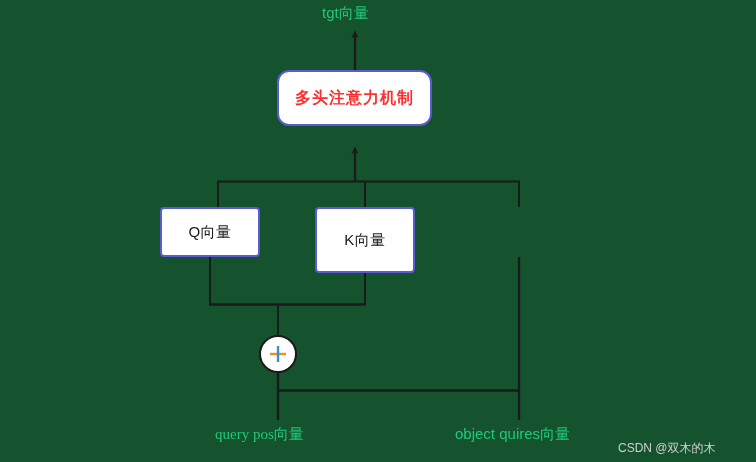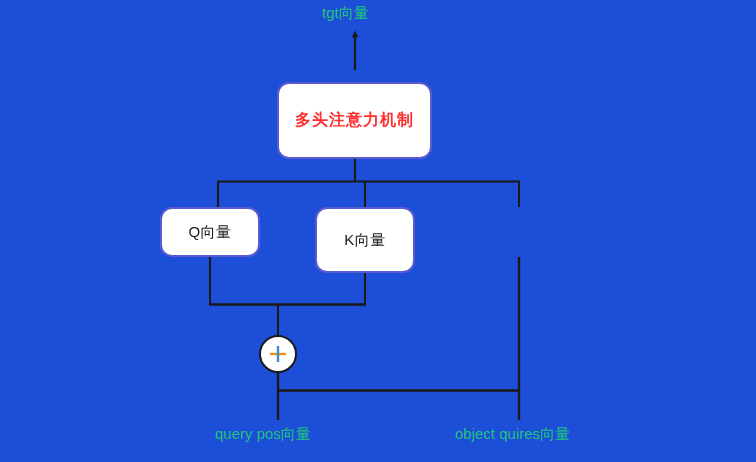--- a/index.html
+++ b/index.html
@@ -7,52 +7,52 @@
     padding: 0;
     background: #ffffff;
   }
   body {
     font-family: "Liberation Sans", "DejaVu Sans", sans-serif;
   }
   #canvas {
     position: relative;
     width: 756px;
     height: 462px;
-    background: #1d4ed8;
+    background: #14532d;
     overflow: hidden;
   }
   #diagram-svg {
     position: absolute;
     left: 0;
     top: 0;
     width: 756px;
     height: 462px;
   }
   .node-box {
     position: absolute;
     box-sizing: border-box;
     border: 2px solid #5b5bd1;
-    border-radius: 12px;
+    border-radius: 4px;
     background: #ffffff;
     display: flex;
     align-items: center;
     justify-content: center;
     z-index: 3;
   }
   .node-label {
     font-size: 15px;
     color: #1a1a1a;
     letter-spacing: 0.5px;
     white-space: nowrap;
   }
   .attn-box {
     left: 277px;
-    top: 82px;
+    top: 70px;
     width: 155px;
-    height: 77px;
+    height: 56px;
     border-radius: 12px;
   }
   .attn-label {
     font-size: 16px;
     color: #fe2f2f;
     font-weight: bold;
     letter-spacing: 1px;
     white-space: nowrap;
   }
   .qbox { left: 160px; top: 207px; width: 100px; height: 50px; }
@@ -66,20 +66,21 @@
     white-space: nowrap;
     z-index: 4;
   }
   .tgt-label {
     left: 322px;
     top: 4px;
   }
   .querypos-label {
     left: 215px;
     top: 425px;
+    font-family: Liberation Serif, serif;
   }
   .objquires-label {
     left: 455px;
     top: 425px;
     text-align: center;
   }
   .watermark {
     position: absolute;
     left: 618px;
     top: 440px;
@@ -140,14 +141,15 @@
 
   <div class="node-box kbox">
     <span class="node-label">K向量</span>
   </div>
 
 
   <div class="free-label querypos-label">query pos向量</div>
 
   <div class="free-label objquires-label">object quires向量</div>
 
+  <div class="watermark">CSDN @双木的木</div>
 
 </div>
 
 </body></html>

